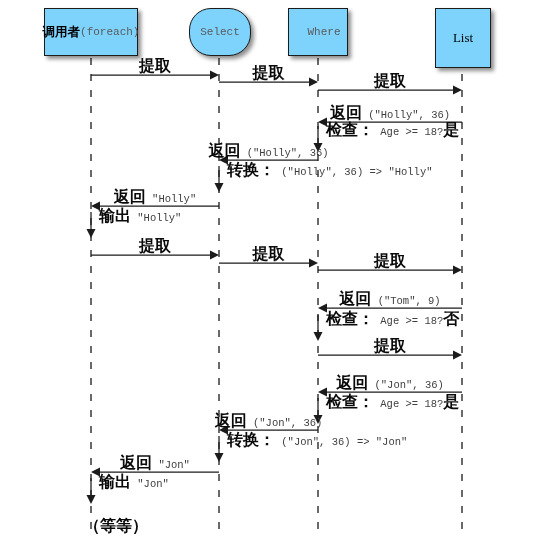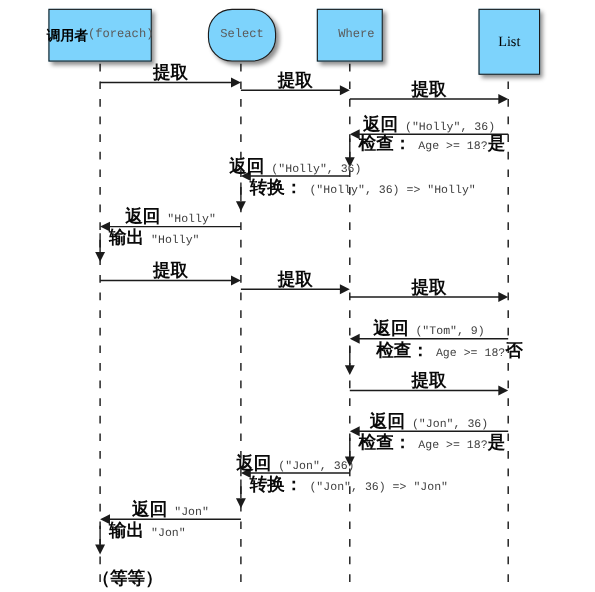--- a/index.html
+++ b/index.html
@@ -119,21 +119,21 @@
     <div class="lbl" style="left: 390px; top: 107px; transform: translateX(-50%);"><span class="cn">返回</span><span class="mono"> ("Holly", 36)</span></div>
     <div class="lbl" style="left: 326px; top: 124px;"><span class="cn">检查：</span><span class="mono"> Age &gt;= 18?</span><span class="cn">是</span></div>
     <div class="lbl" style="left: 268.5px; top: 145px; transform: translateX(-50%);"><span class="cn">返回</span><span class="mono"> ("Holly", 36)</span></div>
     <div class="lbl" style="left: 227px; top: 164px;"><span class="cn">转换：</span><span class="mono"> ("Holly", 36) =&gt; "Holly"</span></div>
     <div class="lbl" style="left: 155px; top: 191px; transform: translateX(-50%);"><span class="cn">返回</span><span class="mono"> "Holly"</span></div>
     <div class="lbl" style="left: 99px; top: 210px;"><span class="cn">输出</span><span class="mono"> "Holly"</span></div>
     <div class="lbl" style="left: 155px; top: 240px; transform: translateX(-50%);"><span class="cn">提取</span></div>
     <div class="lbl" style="left: 268.5px; top: 248px; transform: translateX(-50%);"><span class="cn">提取</span></div>
     <div class="lbl" style="left: 390px; top: 255px; transform: translateX(-50%);"><span class="cn">提取</span></div>
     <div class="lbl" style="left: 390px; top: 293px; transform: translateX(-50%);"><span class="cn">返回</span><span class="mono"> ("Tom", 9)</span></div>
-    <div class="lbl" style="left: 342px; top: 313px;"><span class="cn">检查：</span><span class="mono"> Age &gt;= 18?</span><span class="cn">否</span></div>
+    <div class="lbl" style="left: 326px; top: 313px;"><span class="cn">检查：</span><span class="mono"> Age &gt;= 18?</span><span class="cn">否</span></div>
     <div class="lbl" style="left: 390px; top: 340px; transform: translateX(-50%);"><span class="cn">提取</span></div>
     <div class="lbl" style="left: 390px; top: 377px; transform: translateX(-50%);"><span class="cn">返回</span><span class="mono"> ("Jon", 36)</span></div>
     <div class="lbl" style="left: 326px; top: 396px;"><span class="cn">检查：</span><span class="mono"> Age &gt;= 18?</span><span class="cn">是</span></div>
     <div class="lbl" style="left: 268.5px; top: 415px; transform: translateX(-50%);"><span class="cn">返回</span><span class="mono"> ("Jon", 36)</span></div>
     <div class="lbl" style="left: 227px; top: 434px;"><span class="cn">转换：</span><span class="mono"> ("Jon", 36) =&gt; "Jon"</span></div>
     <div class="lbl" style="left: 155px; top: 457px; transform: translateX(-50%);"><span class="cn">返回</span><span class="mono"> "Jon"</span></div>
     <div class="lbl" style="left: 99px; top: 476px;"><span class="cn">输出</span><span class="mono"> "Jon"</span></div>
     <div class="lbl cn" style="left: 116px; top: 520px; transform: translateX(-50%);">（等等）</div>
   </div>
 

